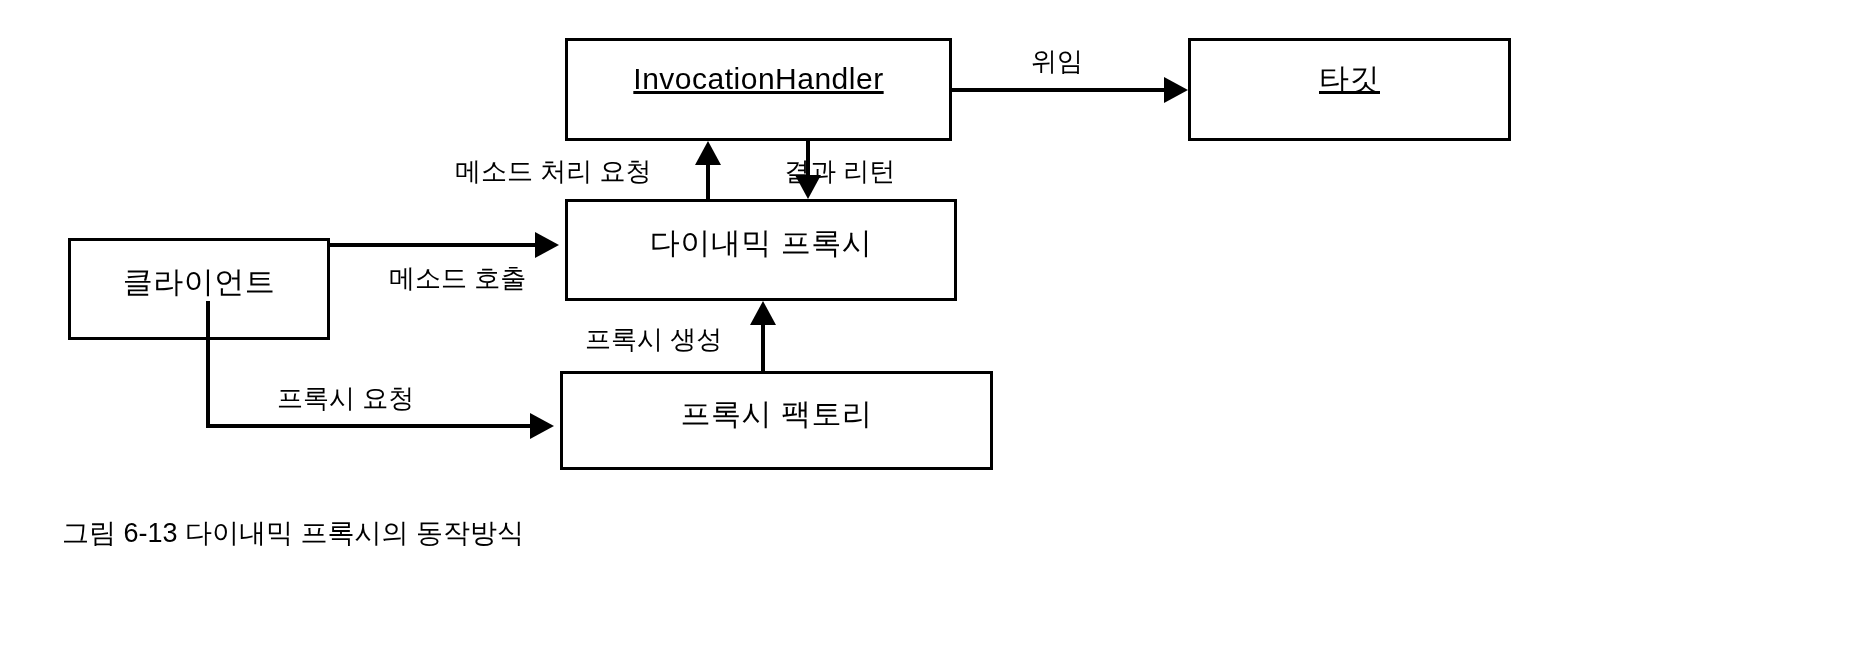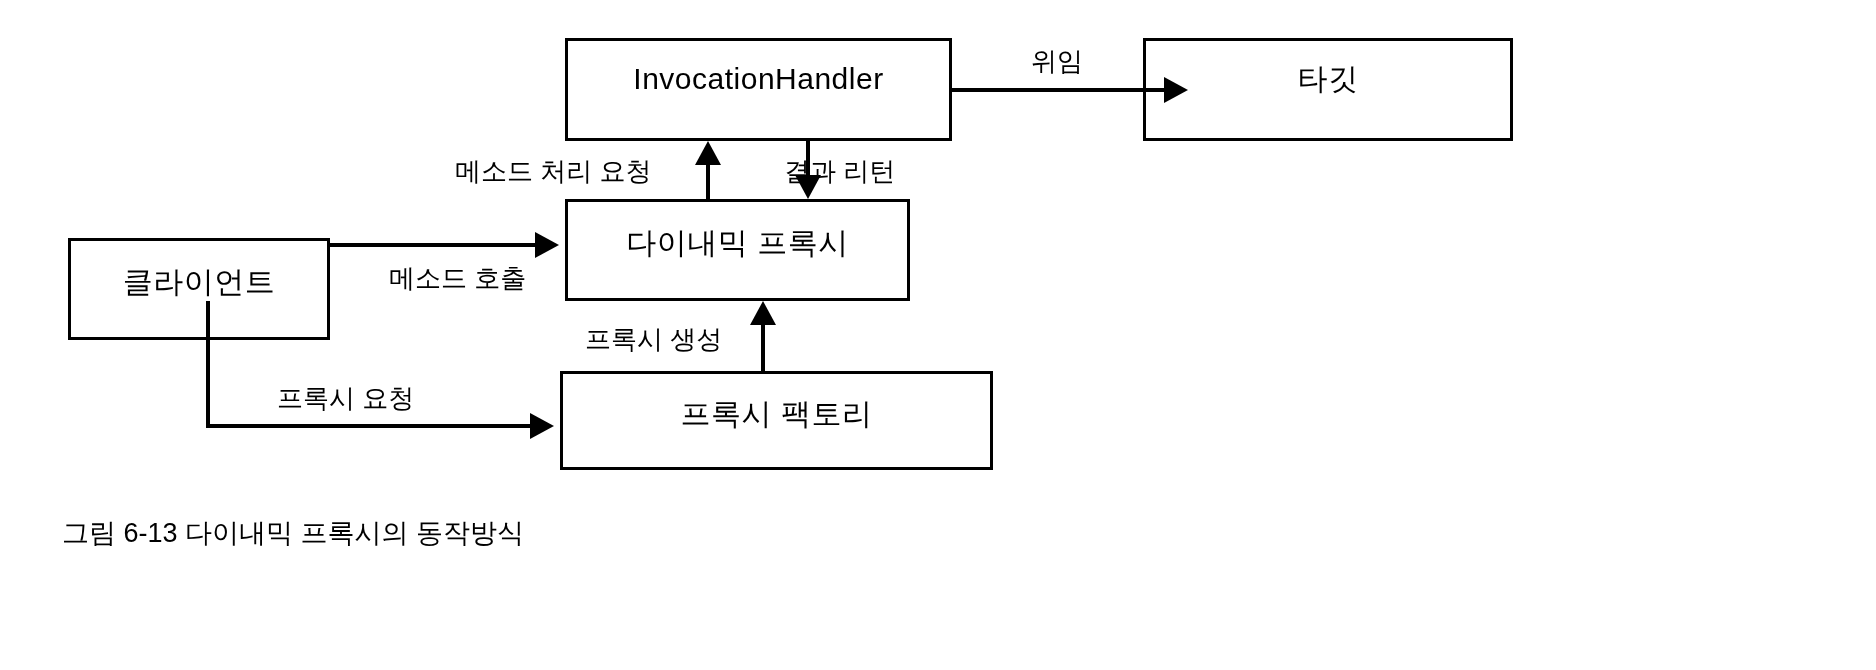--- a/index.html
+++ b/index.html
@@ -20,21 +20,21 @@
     align-items:center;
     justify-content:center;
   }
   .box .box-label{
     font-size:30px;
     line-height:1;
     letter-spacing:0.5px;
     white-space:nowrap;
     color:#000;
   }
-  .box.tall .box-label{ margin-top:-22px; }
+  .box.tall .box-label{ margin-top:-22px;text-decoration:underline; }
   .box.tallmid .box-label{ margin-top:-14px; }
 
   
   .hline{position:absolute;background:#000;height:4px;}
   .vline{position:absolute;background:#000;width:4px;}
 
   .arrow-right{
     position:absolute;
     width:0;height:0;
     border-top:13px solid transparent;
@@ -74,29 +74,29 @@
 </style>
 </head>
 <body>
 
 <div id="stage">
 
   <div class="box tall" style="left:565px; top:38px; width:387px; height:103px;">
     <span class="box-label">InvocationHandler</span>
   </div>
 
-  <div class="box tall" style="left:1143px; top:38px; width:370px; height:103px;">
+  <div class="box tall" style="left:1188px; top:38px; width:323px; height:103px;">
     <span class="box-label">타깃</span>
   </div>
 
   <div class="box tallmid" style="left:68px; top:199px; width:262px; height:102px;margin-top:39px;">
     <span class="box-label">클라이언트</span>
   </div>
 
-  <div class="box tallmid" style="left:565px; top:199px; width:345px; height:102px;">
+  <div class="box tallmid" style="left:565px; top:199px; width:392px; height:102px;">
     <span class="box-label">다이내믹 프록시</span>
   </div>
 
   <div class="box tallmid" style="left:560px; top:371px; width:433px; height:99px;">
     <span class="box-label">프록시 팩토리</span>
   </div>
 
   <div class="hline" style="left:952px; top:88px; width:212px;"></div>
   <div class="arrow-right" style="left:1164px; top:77px;"></div>
   <div class="edge-label" style="left:1031px; top:48px;">위임</div>

